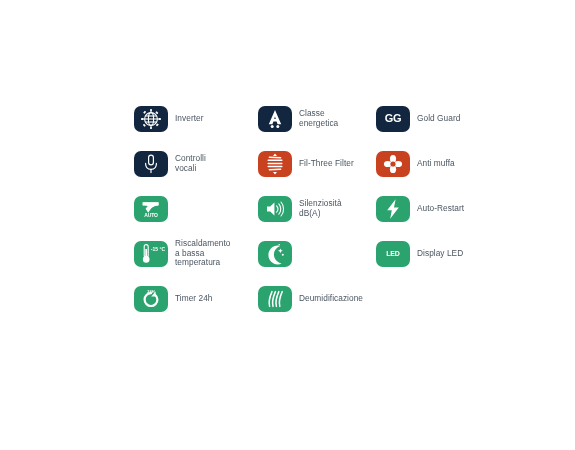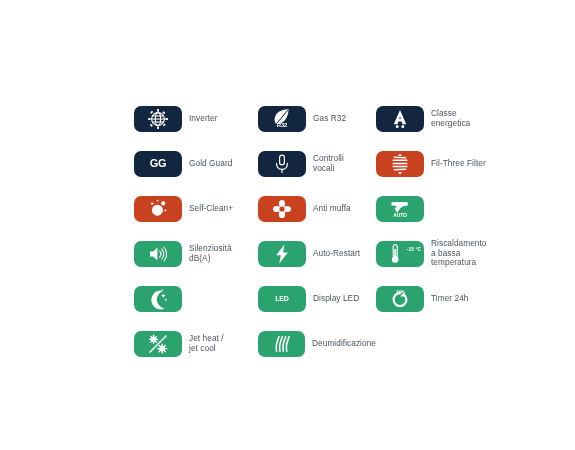--- a/index.html
+++ b/index.html
@@ -30,21 +30,21 @@
     grid-template-columns: 124px 118px 130px;
     grid-template-rows: repeat(6, 45px);
   }
   .feature-cell {
     display: flex;
     flex-direction: row;
     align-items: center;
     gap: 7px;
   }
   .feature-icon {
-    width: 48px;
+    width: 34px;
     height: 26px;
     min-width: 26px;
     border-radius: 7px;
     position: relative;
     display: flex;
     align-items: center;
     justify-content: center;
     box-sizing: border-box;
   }
   .feature-icon svg { display: block; }
@@ -100,31 +100,20 @@
             <rect x="5.4" y="5.4" width="2.6" height="1.8" rx="0.5" transform="rotate(-45 6.7 6.3)"></rect>
             <rect x="18" y="18" width="2.6" height="1.8" rx="0.5" transform="rotate(-45 19.3 18.9)"></rect>
             <rect x="18" y="5.4" width="1.8" height="2.6" rx="0.5" transform="rotate(-45 18.9 6.7)"></rect>
             <rect x="5.4" y="18" width="1.8" height="2.6" rx="0.5" transform="rotate(-45 6.3 19.3)"></rect>
           </g>
         </svg>
       </div>
       <div class="feature-label">Inverter</div>
     </div>
 
-    <div class="feature-cell">
-      <div class="feature-icon icon-navy">
-        <svg width="26" height="26" viewBox="0 0 26 26" aria-hidden="true">
-          <path d="M19.5 3.2 C10 3.2 5.6 8.4 5.6 13.6 C5.6 16.2 6.9 17.9 6.9 17.9 L19.5 3.2 Z" fill="#ffffff"></path>
-          <path d="M19.5 3.2 C19.5 3.2 8.4 6.6 7.6 17.6 C11.9 18.6 19.5 14.4 19.5 3.2 Z" fill="#ffffff"></path>
-          <path d="M18.8 4 L6.4 19.2" stroke="#12263F" stroke-width="1" fill="none"></path>
-        </svg>
-        <span class="icon-text r32-text">R32</span>
-      </div>
-      <div class="feature-label">Gas R32</div>
-    </div>
 
     <div class="feature-cell">
       <div class="feature-icon icon-navy">
         <svg width="26" height="26" viewBox="0 0 26 26" aria-hidden="true">
           <path d="M13 4 L19.2 18.2 L15.6 18.2 L14.6 15.6 L11.4 15.6 L10.4 18.2 L6.8 18.2 Z M12.2 12.9 L13.8 12.9 L13 10.6 Z" fill="#ffffff"></path>
           <circle cx="10.2" cy="20.6" r="1.5" fill="#ffffff"></circle>
           <circle cx="15.8" cy="20.6" r="1.5" fill="#ffffff"></circle>
         </svg>
       </div>
       <div class="feature-label">Classe
@@ -161,32 +150,20 @@
             <line x1="7.4" y1="6.2" x2="18.6" y2="6.8"></line>
             <line x1="7.4" y1="18.8" x2="18.6" y2="18.2"></line>
           </g>
           <path d="M13 2.6 L15 5 L11 5 Z" fill="#ffffff"></path>
           <path d="M13 23.4 L11 21 L15 21 Z" fill="#ffffff"></path>
         </svg>
       </div>
       <div class="feature-label">Fil-Three Filter</div>
     </div>
 
-    <div class="feature-cell">
-      <div class="feature-icon icon-orange">
-        <svg width="26" height="26" viewBox="0 0 26 26" aria-hidden="true">
-          <circle cx="12.4" cy="14.2" r="5.5" fill="#ffffff"></circle>
-          <circle cx="18.2" cy="7.4" r="2.1" fill="#ffffff"></circle>
-          <circle cx="7.2" cy="7.6" r="1.2" fill="#ffffff"></circle>
-          <circle cx="20.4" cy="14.4" r="1" fill="#ffffff"></circle>
-          <circle cx="12.6" cy="4.6" r="0.9" fill="#ffffff"></circle>
-        </svg>
-      </div>
-      <div class="feature-label">Self-Clean+</div>
-    </div>
 
     <div class="feature-cell">
       <div class="feature-icon icon-orange">
         <svg width="26" height="26" viewBox="0 0 26 26" aria-hidden="true">
           <g fill="#ffffff">
             <ellipse cx="13" cy="7.8" rx="3.1" ry="3.9"></ellipse>
             <ellipse cx="13" cy="18.2" rx="3.1" ry="3.9"></ellipse>
             <ellipse cx="7.8" cy="13" rx="3.9" ry="3.1"></ellipse>
             <ellipse cx="18.2" cy="13" rx="3.9" ry="3.1"></ellipse>
           </g>
@@ -267,43 +244,20 @@
       <div class="feature-icon icon-green">
         <svg width="26" height="26" viewBox="0 0 26 26" aria-hidden="true">
           <path d="M13 7.2 C9.4 7.2 6.6 10 6.6 13.6 C6.6 17.2 9.4 20 13 20 C16.6 20 19.4 17.2 19.4 13.6 C19.4 11.6 18.5 9.9 17.1 8.8" fill="none" stroke="#ffffff" stroke-width="2.2" stroke-linecap="round"></path>
           <path d="M17.6 5.4 L17.6 10.4 L13.2 10.4 Z" fill="#ffffff"></path>
         </svg>
         <span class="icon-text h24-text">24H</span>
       </div>
       <div class="feature-label">Timer 24h</div>
     </div>
 
-    <div class="feature-cell">
-      <div class="feature-icon icon-green">
-        <svg width="26" height="26" viewBox="0 0 26 26" aria-hidden="true">
-          <g fill="#ffffff">
-            <circle cx="8.6" cy="8.2" r="2.6"></circle>
-            <rect x="7.9" y="3.6" width="1.4" height="9.2" rx="0.6"></rect>
-            <rect x="4" y="7.5" width="9.2" height="1.4" rx="0.6"></rect>
-            <rect x="7.9" y="3.6" width="1.4" height="9.2" rx="0.6" transform="rotate(45 8.6 8.2)"></rect>
-            <rect x="4" y="7.5" width="9.2" height="1.4" rx="0.6" transform="rotate(45 8.6 8.2)"></rect>
-          </g>
-          <g fill="#ffffff">
-            <circle cx="17.2" cy="17.6" r="2.8"></circle>
-            <rect x="16.5" y="12.4" width="1.4" height="10.4" rx="0.6"></rect>
-            <rect x="12" y="16.9" width="10.4" height="1.4" rx="0.6"></rect>
-            <rect x="16.5" y="12.4" width="1.4" height="10.4" rx="0.6" transform="rotate(45 17.2 17.6)"></rect>
-            <rect x="12" y="16.9" width="10.4" height="1.4" rx="0.6" transform="rotate(45 17.2 17.6)"></rect>
-          </g>
-          <line x1="21" y1="5" x2="5" y2="21" stroke="#ffffff" stroke-width="1.5" stroke-linecap="round"></line>
-        </svg>
-      </div>
-      <div class="feature-label">Jet heat /
-jet cool</div>
-    </div>
 
     <div class="feature-cell">
       <div class="feature-icon icon-green">
         <svg width="26" height="26" viewBox="0 0 26 26" aria-hidden="true">
           <g fill="none" stroke="#ffffff" stroke-width="1.5" stroke-linecap="round">
             <path d="M7.6 20.4 C6.4 16 8 10.2 10 5.6"></path>
             <path d="M11 20.4 C9.8 16 11.4 10.2 13.4 5.6"></path>
             <path d="M14.4 20.4 C13.2 16 14.8 10.2 16.8 5.6"></path>
             <path d="M17.8 20.4 C16.6 16 18.2 10.2 20.2 5.6"></path>
           </g>

